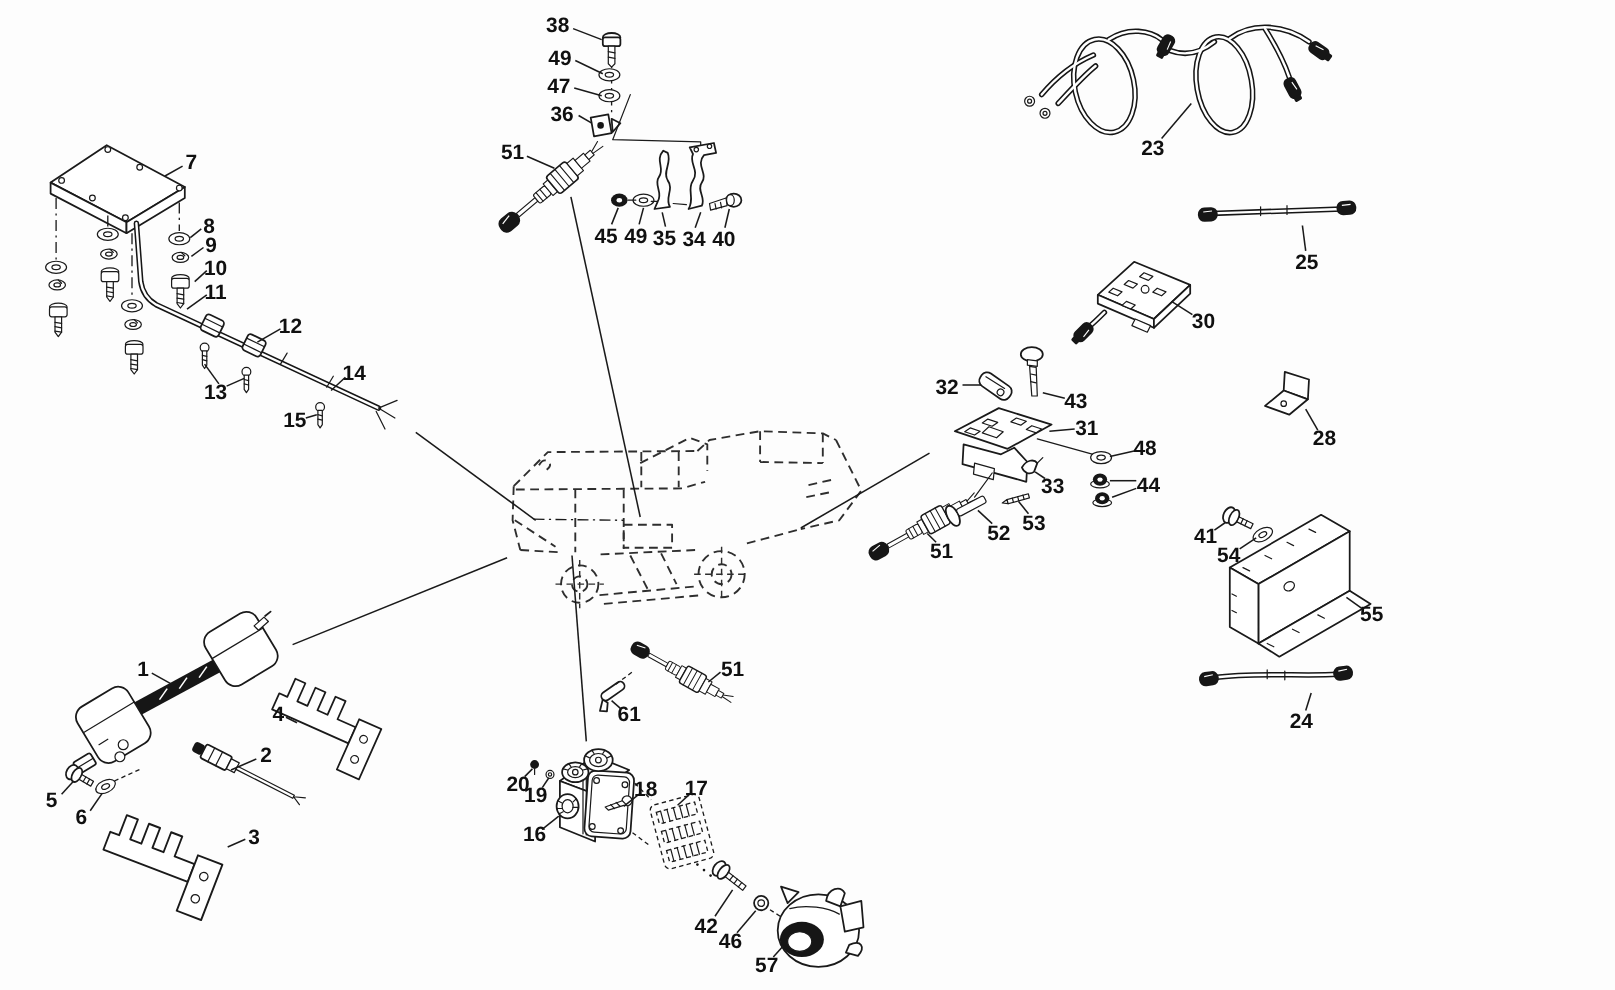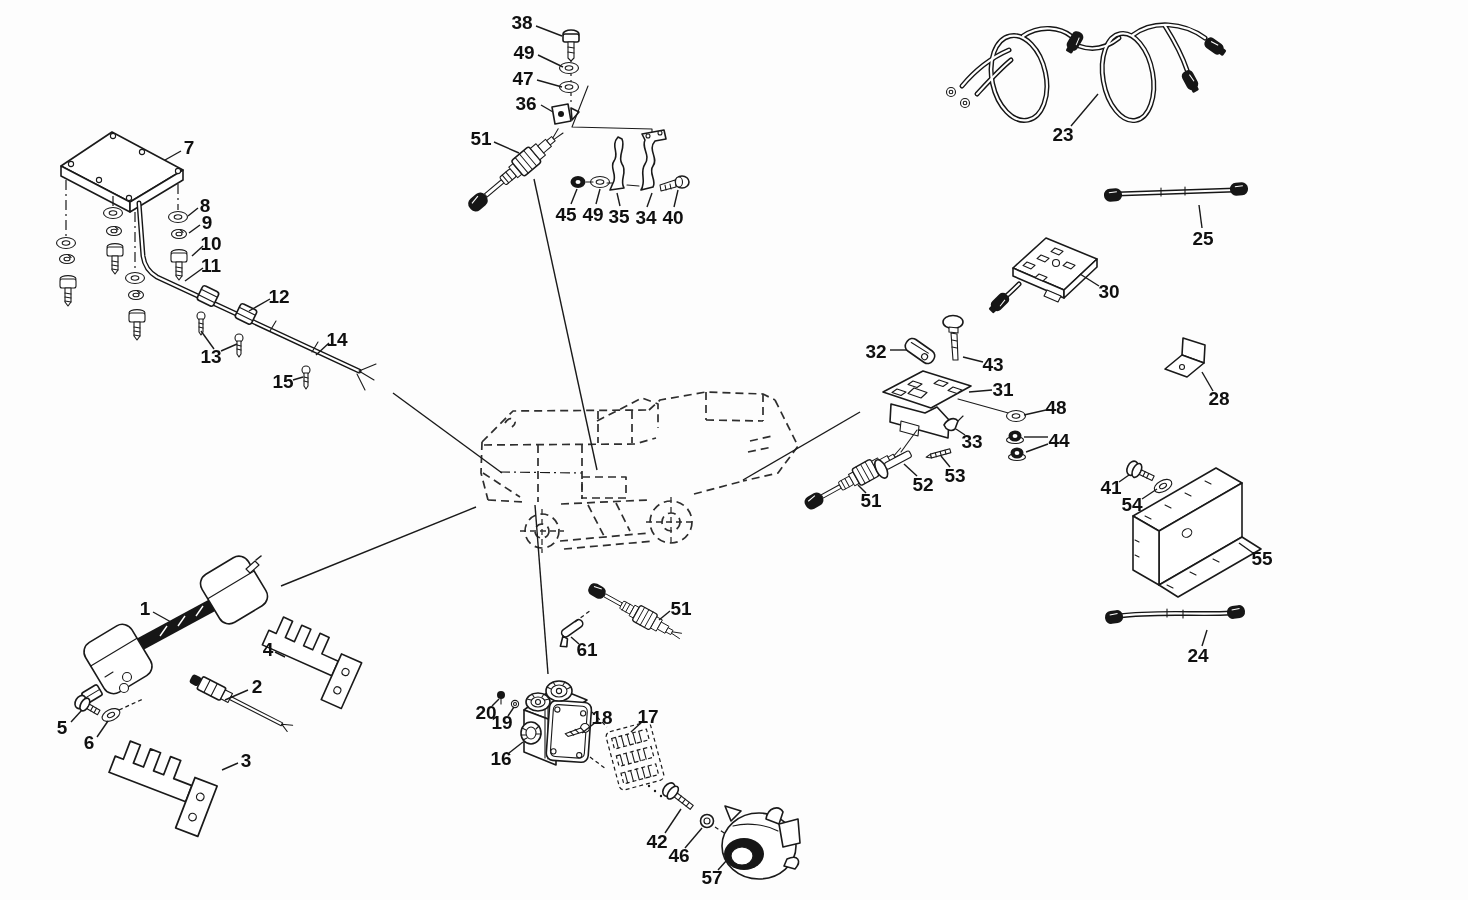--- a/index.html
+++ b/index.html
@@ -1,17 +1,17 @@
 <!DOCTYPE html>
 <html><head>
 <meta charset="utf-8">
 <style>
   html,body{margin:0;padding:0;background:#fdfdfd;}
   .stage{width:1308px;height:900px;position:relative;background:#fdfdfd;overflow:hidden;
-         font-family:"Liberation Sans",sans-serif;padding-left:15px;}
+         font-family:"Liberation Sans",sans-serif;}
   svg{display:block;}
   .ln{stroke:#1a1a1a;fill:none;stroke-width:1.6;stroke-linecap:round;stroke-linejoin:round;}
   .thin{stroke-width:1.1;}
   .fw{fill:#ffffff;stroke:#1a1a1a;stroke-width:1.6;stroke-linejoin:round;}
   .fwt{fill:#ffffff;stroke:#1a1a1a;stroke-width:1.1;stroke-linejoin:round;}
   .fd{fill:#161616;stroke:none;}
   .dashdot{stroke:#1a1a1a;fill:none;stroke-width:1.2;stroke-dasharray:10 4 2 4;}
   .dsh{stroke:#1a1a1a;fill:none;stroke-width:1.2;stroke-dasharray:4 3;}
   .tubeO{stroke:#161616;stroke-width:5;fill:none;stroke-linecap:round;}
   .tubeI{stroke:#ffffff;stroke-width:2.2;fill:none;stroke-linecap:round;}

